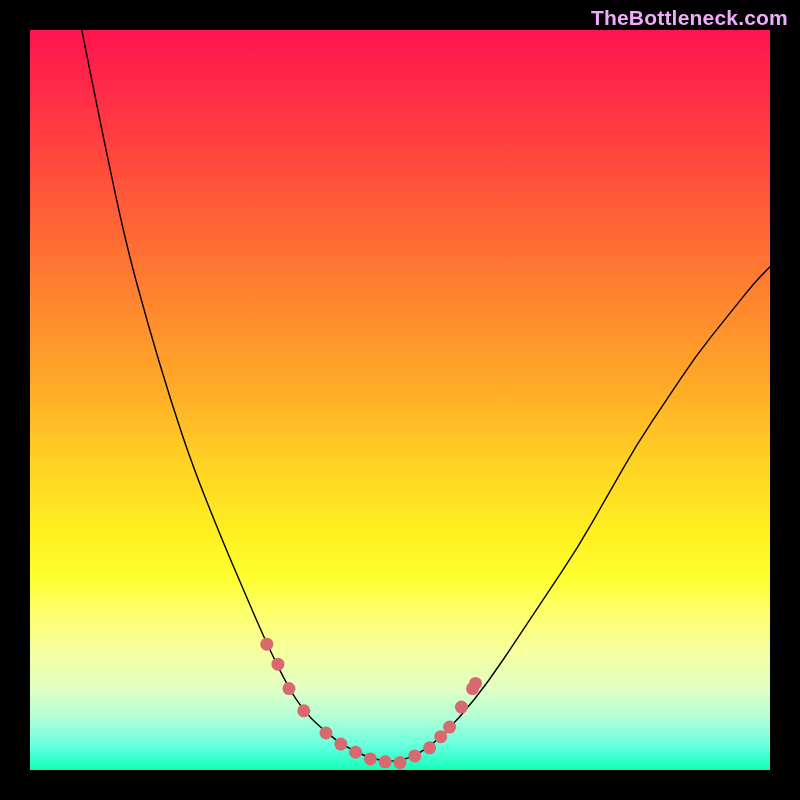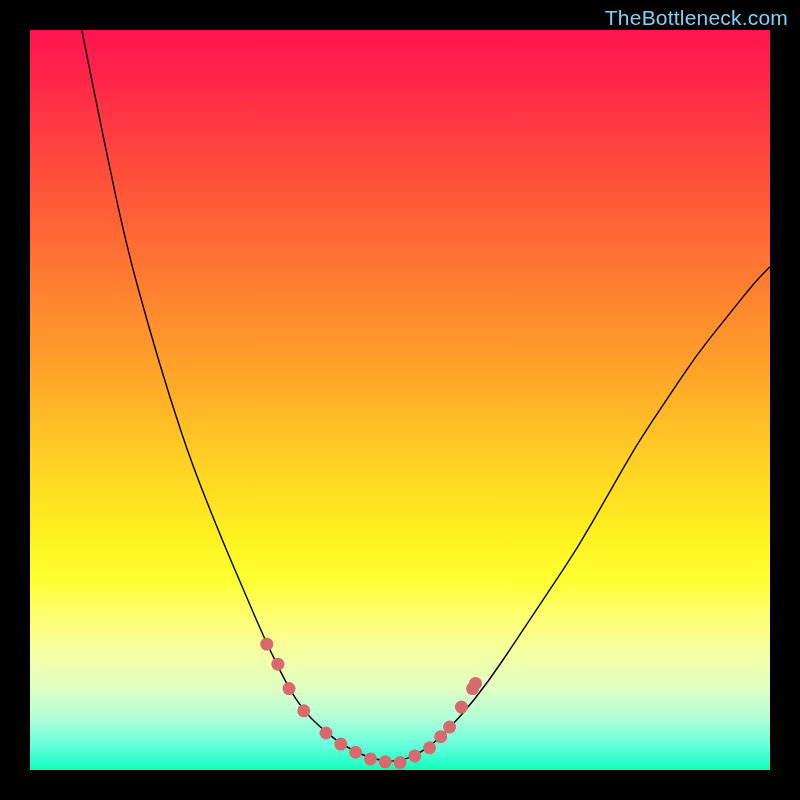--- a/index.html
+++ b/index.html
@@ -8,23 +8,23 @@
     height: 800px;
     background: #000;
     position: relative;
     font-family: Arial, sans-serif;
     overflow: hidden;
   }
   .watermark {
     position: absolute;
     top: 6px;
     right: 12px;
-    color: #7dd3fc;
+    color: #f0abfc;
     font-size: 21px;
-    font-weight: 400;
+    font-weight: 700;
     z-index: 10;
     letter-spacing: 0.2px;
   }
   .plot-area {
     position: absolute;
     left: 30px;
     top: 30px;
     width: 740px;
     height: 740px;
     background: linear-gradient(to bottom,

